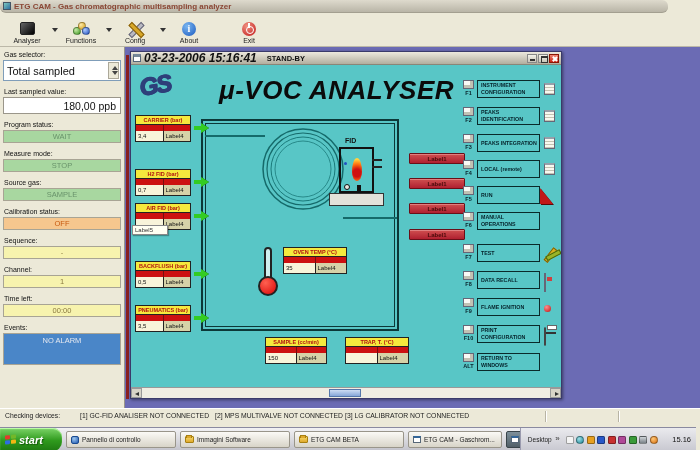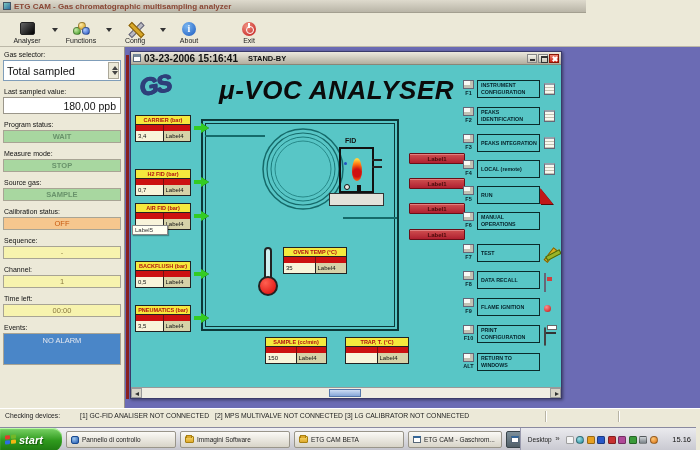--- a/index.html
+++ b/index.html
@@ -1,22 +1,22 @@
 <!DOCTYPE html>
 <html><head>
 <meta charset="utf-8">
 <style>
   * { margin:0; padding:0; box-sizing:border-box; font-family:"Liberation Sans", sans-serif; }
   body { background:#444; }
   #screen { position:relative; width:700px; height:450px; overflow:hidden; background:#ece9d8; }
 
   
-  .titlebar { position:absolute; left:0; top:0; width:586px; height:13px;
+  .titlebar { position:absolute; left:0; top:0; width:668px; height:13px;
     background:linear-gradient(#dedacd,#b9b5a7); display:flex; align-items:center; padding:0 3px;
-    border-bottom:1px solid #a39f90; }
+    border-bottom:1px solid #a39f90;border-radius:6px; }
   .app-ico { width:8px; height:8px; background:linear-gradient(135deg,#7ec8c0,#2f6ea0); border:1px solid #456; margin-right:3px; }
   .title-text { font-size:8px; font-weight:bold; color:#8a4634; white-space:nowrap; }
 
   
   .toolbar { position:absolute; left:0; top:13px; width:700px; height:34px; background:#ece9d8;
     border-bottom:1px solid #bcb8a8; display:flex; align-items:flex-start; padding:2px 0 0 4px; }
   .tb-btn { display:inline-flex; flex-direction:column; align-items:center; width:46px; height:30px;
     font-size:7px; color:#222; background:transparent; border:none; cursor:pointer; justify-content:flex-end; padding-bottom:1px; }
   .tb-ichold { height:17px; display:flex; align-items:center; }
   .caret { width:8px; height:30px; position:relative; }
@@ -42,36 +42,36 @@
   .s-lb { font-size:7px; color:#111; margin:7px 1px 2px 1px; }
   .s-lb.first { margin-top:2px; }
   .gas-dd { position:relative; height:21px; background:#fff; border:1px solid #7f9db9; }
   .gas-val { position:absolute; left:3px; top:0; line-height:20px; font-size:11px; color:#111; }
   .dd-spin { position:absolute; right:1px; top:1px; width:11px; height:17px; background:#ece9d8; border:1px solid #aca899; }
   .dd-spin::before { content:""; position:absolute; left:2.5px; top:3px; border-left:3px solid transparent; border-right:3px solid transparent; border-bottom:4px solid #444; }
   .dd-spin::after  { content:""; position:absolute; left:2.5px; bottom:3px; border-left:3px solid transparent; border-right:3px solid transparent; border-top:4px solid #444; }
   .sampled { height:17px; background:#fff; border:1px solid #9a968a; font-size:10.5px; color:#111;
     text-align:right; line-height:16px; padding-right:4px; }
   .s-box { height:13px; line-height:12px; font-size:7.5px; text-align:center; border:1px solid #a8a494; }
-  .s-green  { background:#a8d7a0; color:#69936b;font-weight:bold; }
+  .s-green  { background:#a8d7a0; color:#69936b; }
   .s-orange { background:#f6c78e; color:#c85a10; }
   .s-yellow { background:#f7f3ae; color:#8a7a40; }
   .s-blue   { background:#4a86c8; color:#e4e8f0; height:32px; line-height:14px; }
 
   
   .main { position:absolute; left:125px; top:47px; width:575px; height:361px; background:#6b6bb4; }
   .redline { position:absolute; left:1px; top:8px; width:3px; height:344px; background:#8a2020; }
 
   
   .inner { position:absolute; left:5px; top:4px; width:432px; height:348px; background:#58c6c6;
     border:1px solid #3a3a6a; box-shadow:1px 1px 3px rgba(0,0,0,.45); }
   .in-tb { height:13px; background:linear-gradient(#ece8dd,#b2ae9f); border-bottom:1px solid #8a8678;
     display:flex; align-items:center; padding:0 2px; }
   .in-tb-ico { width:8px; height:8px; background:#fff; border:1px solid #567; border-top:3px solid #789; margin-right:3px; }
-  .in-title { font-size:10px; font-weight:bold; color:#111; }
+  .in-title { font-size:12px; font-weight:bold; color:#111;font-style:italic; }
   .in-mode { font-size:7.5px; font-weight:bold; color:#111; margin-left:10px; }
   .in-btns { margin-left:auto; display:flex; gap:1px; }
   .wbtn { width:10px; height:9px; border:1px solid #888; background:linear-gradient(#f4f2ea,#c9c5b8); position:relative; cursor:pointer; }
   .wbtn-min::after { content:""; position:absolute; left:2px; bottom:1px; width:5px; height:1.5px; background:#333; }
   .wbtn-max::after { content:""; position:absolute; left:1.5px; top:1.5px; width:5px; height:4px; border:1px solid #333; border-top:2px solid #333; }
   .wbtn-close { background:linear-gradient(#f08878,#cc2211); border-color:#8a1505; }
   .wbtn-close::before,.wbtn-close::after { content:""; position:absolute; left:4px; top:1px; width:1.5px; height:6px; background:#fff; }
   .wbtn-close::before { transform:rotate(45deg); } .wbtn-close::after { transform:rotate(-45deg); }
   .in-content { position:absolute; left:0; top:13px; width:430px; height:322px; overflow:hidden; }
 

